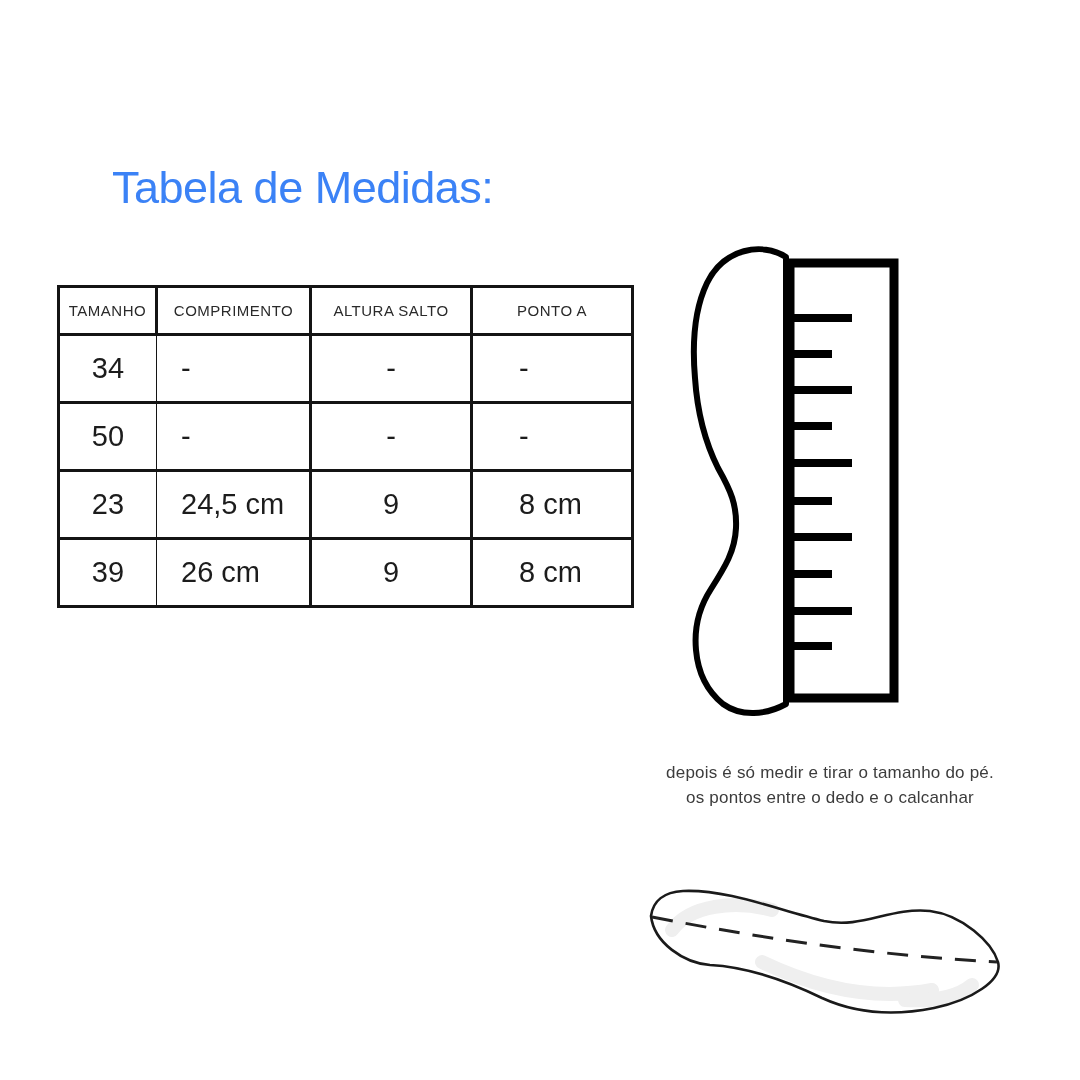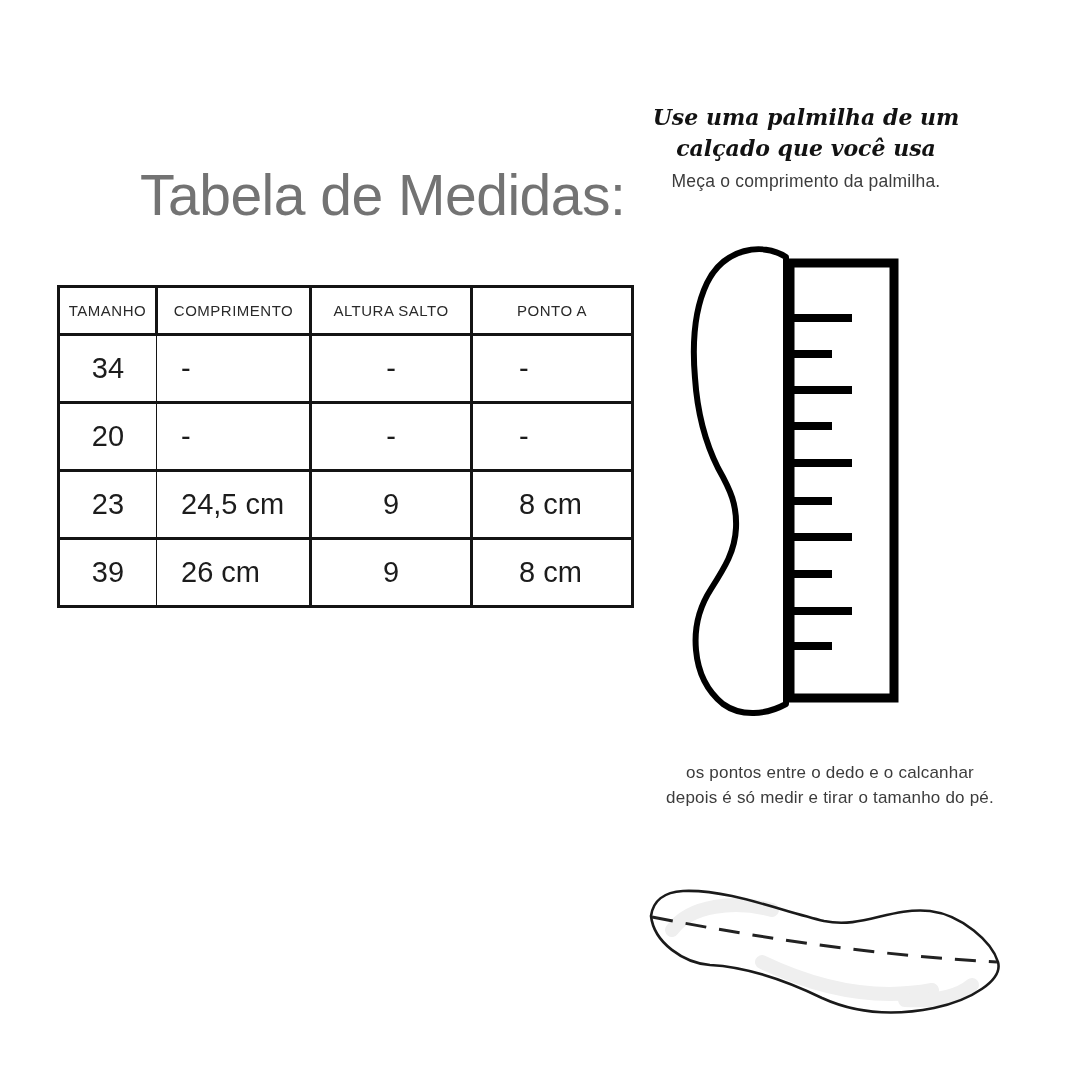--- a/index.html
+++ b/index.html
@@ -8,25 +8,25 @@
     width:1080px;height:1080px;
     background:#ffffff;
     font-family:"Liberation Sans", sans-serif;
     color:#1c1c1c;
     overflow:hidden;
   }
 
   
   .page-title{
     position:absolute;
-    left:140px; top:162px;
-    font-size:57px;
+    left:112px; top:162px;
+    font-size:45px;
     font-weight:300;
     letter-spacing:-0.5px;
-    color:#737373;
+    color:#3b82f6;
     white-space:nowrap;
   }
 
   
   table.size-table{
     position:absolute;
     left:57px; top:285px;
     border-collapse:collapse;
     table-layout:fixed;
     width:574px;
@@ -128,45 +128,40 @@
       </tr>
     </thead>
     <tbody>
       <tr>
         <td class="c-size">34</td>
         <td class="c-comp">-</td>
         <td class="c-alt">-</td>
         <td class="c-ponto">-</td>
       </tr>
       <tr>
-        <td class="c-size">20</td>
+        <td class="c-size">50</td>
         <td class="c-comp">-</td>
         <td class="c-alt">-</td>
         <td class="c-ponto">-</td>
       </tr>
       <tr>
         <td class="c-size">23</td>
         <td class="c-comp">24,5 cm</td>
         <td class="c-alt">9</td>
         <td class="c-ponto">8 cm</td>
       </tr>
       <tr>
         <td class="c-size">39</td>
         <td class="c-comp">26 cm</td>
         <td class="c-alt">9</td>
         <td class="c-ponto">8 cm</td>
       </tr>
     </tbody>
   </table>
 
-  <div class="instr-top">
-    <div class="serif-line">Use uma palmilha de um</div>
-    <div class="serif-line">calçado que você usa</div>
-    <div class="sans-sub">Meça o comprimento da palmilha.</div>
-  </div>
 
   <svg class="illus-ruler" width="268" height="496" viewBox="658 231 268 496" xmlns="http://www.w3.org/2000/svg">
 
     <path d="M 786 257
              C 762 242 724 248 707 283
              C 695 308 692 343 695 378
              C 697 408 703 438 718 468
              C 731 491 737 505 736 528
              C 735 551 725 567 711 589
              C 698 609 694 628 696 650
@@ -183,22 +178,22 @@
       <line x1="787" y1="463" x2="852" y2="463"></line>
       <line x1="787" y1="501" x2="832" y2="501"></line>
       <line x1="787" y1="537" x2="852" y2="537"></line>
       <line x1="787" y1="574" x2="832" y2="574"></line>
       <line x1="787" y1="611" x2="852" y2="611"></line>
       <line x1="787" y1="646" x2="832" y2="646"></line>
     </g>
   </svg>
 
   <div class="instr-bottom">
+    <div>depois é só medir e tirar o tamanho do pé.</div>
     <div>os pontos entre o dedo e o calcanhar</div>
-    <div>depois é só medir e tirar o tamanho do pé.</div>
   </div>
 
   <svg class="illus-insole" width="392" height="168" viewBox="633 873 392 168" xmlns="http://www.w3.org/2000/svg">
 
     <g stroke="#efefef" stroke-width="14" fill="none" stroke-linecap="round">
       <path d="M 672 930 C 690 905 735 900 772 910"></path>
       <path d="M 762 962 C 810 985 868 1002 932 990"></path>
       <path d="M 905 1000 C 940 1002 960 995 972 985"></path>
     </g>
 

